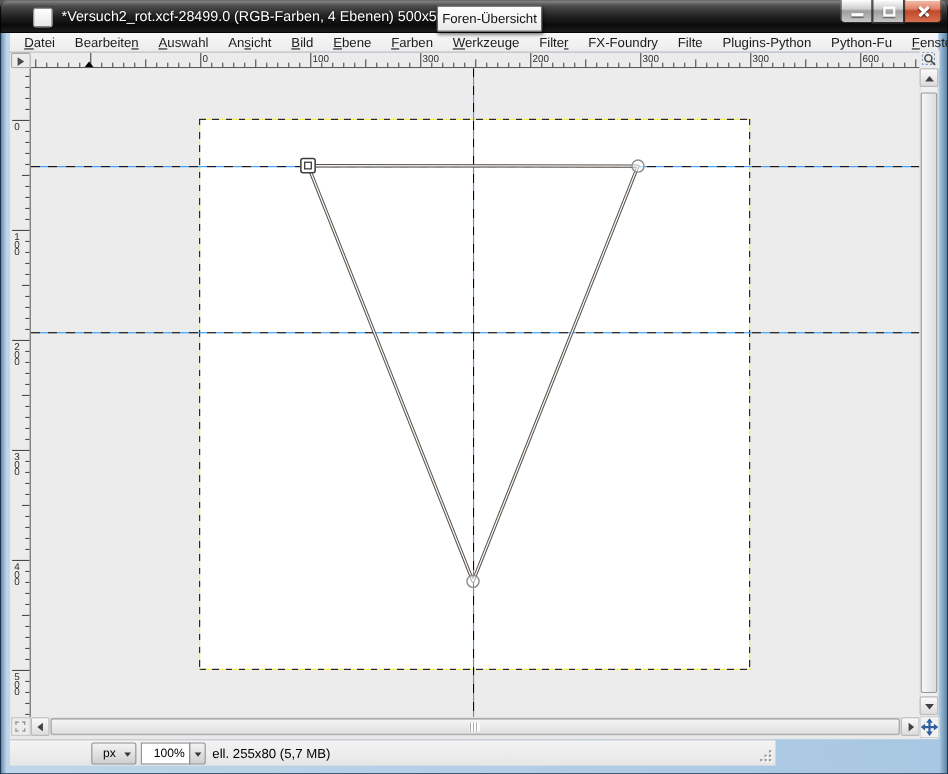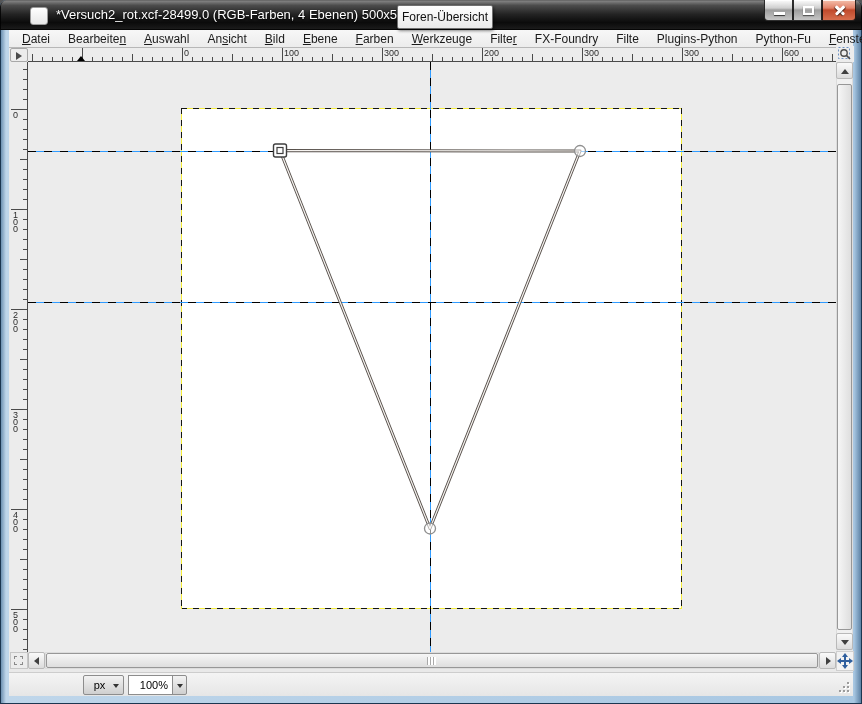--- a/index.html
+++ b/index.html
@@ -81,21 +81,21 @@
   .tri-right{position:absolute;left:6px;top:4px;border-top:4px solid transparent;border-bottom:4px solid transparent;border-left:5px solid #404040;}
   .vthumb{left:837px;top:84px;width:15px;height:546px;background:linear-gradient(90deg,#f6f6f6,#dedede);border:1px solid #979797;border-radius:2px;}
   .hthumb{left:46px;top:653px;width:772px;height:15px;background:linear-gradient(#f6f6f6,#dedede);border:1px solid #979797;border-radius:2px;}
   .hgrip{position:absolute;left:50%;top:3px;margin-left:-5px;width:9px;height:8px;
     background:repeating-linear-gradient(90deg,#a9a9a9 0 1px,#fff 1px 3px);}
   .navbtn{left:836px;top:651px;width:18px;height:20px;background:#f2f2f2;border:1px solid #cfcfcf;}
   .qmask-btn{left:10px;top:652px;width:18px;height:17px;background:#ececec;border:1px solid #c6c6c6;}
   .qmask-ico{position:absolute;left:3px;top:3px;width:9px;height:9px;border:1px dashed #8a8a8a;}
 
   
-  .statusbar{left:9px;top:672px;width:844px;height:24px;background:linear-gradient(#f4f4f4,#e6e6e6);border-top:1px solid #cdcdcd;font-size:12px;color:#000;}
+  .statusbar{left:9px;top:672px;width:696px;height:24px;background:linear-gradient(#f4f4f4,#e6e6e6);border-top:1px solid #cdcdcd;font-size:12px;color:#000;}
   .px-btn{position:absolute;left:74px;top:2px;width:41px;height:20px;background:linear-gradient(#f3f3f3,#cfcfcf);border:1px solid #8d8d8d;border-radius:2px;font-size:11px;line-height:18px;text-align:center;}
   .px-btn .dd{position:absolute;right:4px;top:8px;border-left:3.5px solid transparent;border-right:3.5px solid transparent;border-top:4px solid #333;}
   .px-btn span{margin-right:8px;}
   .zoom-field{position:absolute;left:119px;top:2px;width:45px;height:20px;background:#fff;border:1px solid #8d8d8d;font-size:11px;line-height:18px;text-align:right;padding-right:4px;}
   .zoom-dd{position:absolute;left:163px;top:2px;width:15px;height:20px;background:linear-gradient(#f3f3f3,#cfcfcf);border:1px solid #8d8d8d;border-radius:0 2px 2px 0;}
   .zoom-dd .dd{position:absolute;left:4px;top:8px;border-left:3.5px solid transparent;border-right:3.5px solid transparent;border-top:4px solid #333;}
   .status-text{position:absolute;left:184px;top:0;height:24px;line-height:24px;white-space:nowrap;}
   .grip{position:absolute;right:4px;bottom:4px;width:14px;height:14px;}
   .grip i{position:absolute;width:2px;height:2px;background:#9b9b9b;box-shadow:1px 1px 0 #fff;}
 </style>
@@ -374,20 +374,21 @@
       </g>
     </svg>
   </div>
 
   <div class="abs statusbar">
     <div class="px-btn"><span>px</span><div class="dd"></div></div>
     <div class="zoom-field">100%</div>
     <div class="zoom-dd">
         <div class="dd"></div>
       </div>
+    <div class="status-text">ell. 255x80 (5,7 MB)</div>
     <div class="grip">
       <i style="right:0;bottom:8px"></i>
         <i style="right:0;bottom:4px"></i>
         <i style="right:4px;bottom:4px"></i>
       <i style="right:0;bottom:0"></i>
         <i style="right:4px;bottom:0"></i>
         <i style="right:8px;bottom:0"></i>
     </div>
   </div>
 </div>

